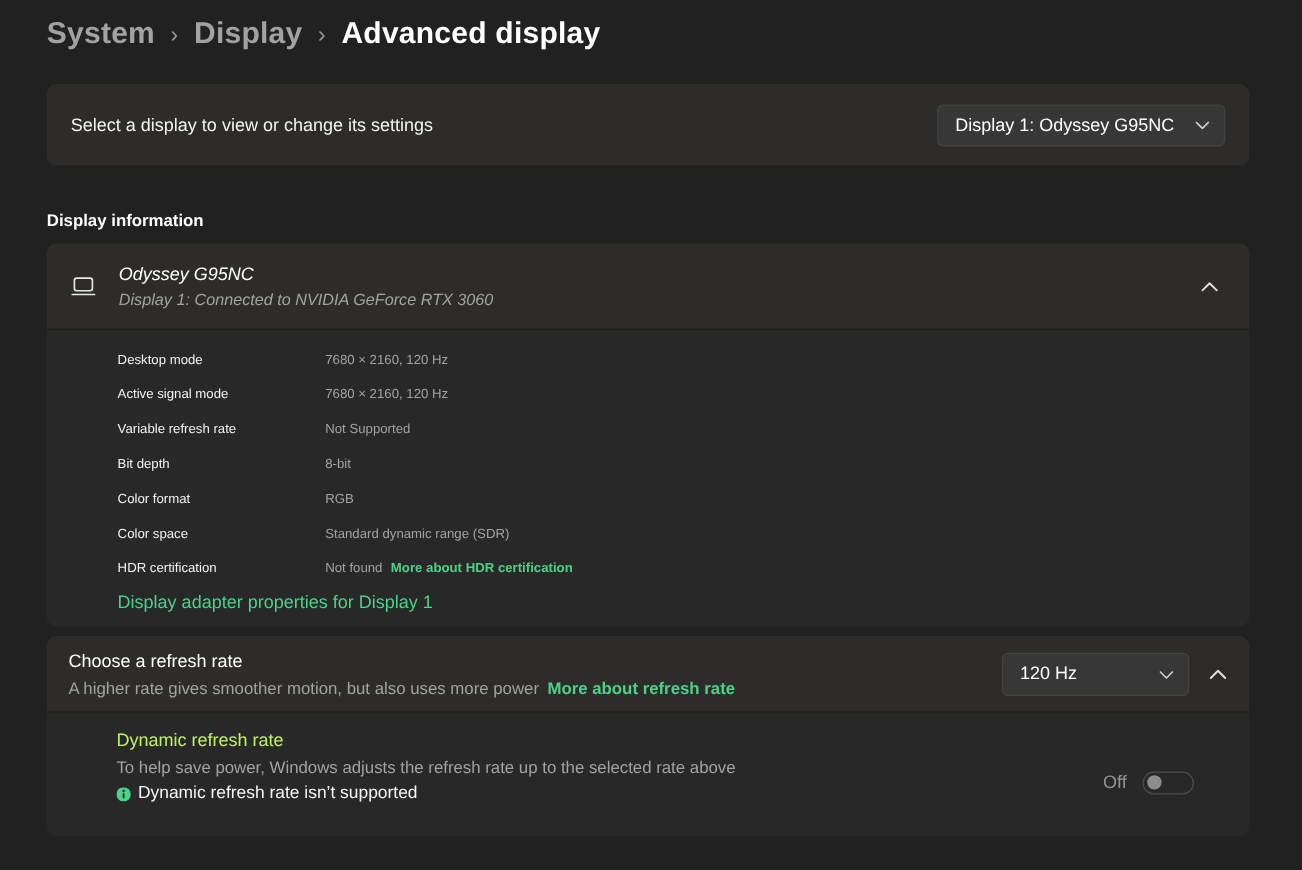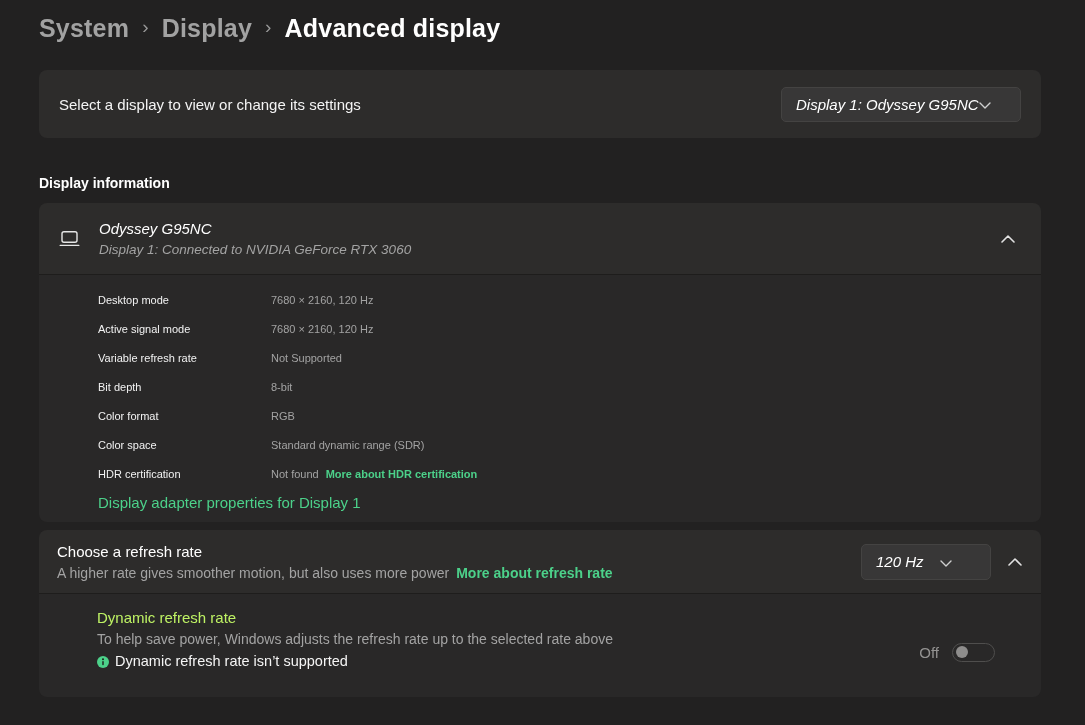--- a/index.html
+++ b/index.html
@@ -18,39 +18,39 @@
   body{
     width:1085px;height:725px;overflow:hidden;
     background:var(--page-bg);
     font-family:"Liberation Sans", sans-serif;
     color:var(--txt);
     -webkit-font-smoothing:antialiased;
   }
   .page{position:relative;width:1085px;height:725px;}
 
   
-  .breadcrumb{position:absolute;left:39px;top:14px;display:flex;align-items:flex-start;gap:13px;
+  .breadcrumb{position:absolute;left:39px;top:14px;display:flex;align-items:center;gap:13px;
     font-size:25px;font-weight:600;letter-spacing:.2px;}
   .crumb{color:#a2a2a2;cursor:pointer;}
   .crumb-sep{color:#989898;font-size:19px;font-weight:400;padding-top:2px;}
   .crumb-current{color:#ffffff;}
 
   
   .card{position:absolute;left:39px;width:1002px;background:var(--card-bg);border-radius:8px;}
 
   
   .card-select{top:70px;height:68px;display:flex;align-items:center;justify-content:space-between;
     padding:0 20px;}
   .select-label{font-size:15px;color:#f4f4f4;}
 
   .dropdown{background:var(--ctl-bg);border:1px solid var(--ctl-border);border-radius:5px;
-    display:flex;align-items:center;cursor:pointer;
-    padding:0 12px 0 14px;font-style:italic;}
+    display:flex;align-items:center;justify-content:space-between;cursor:pointer;
+    padding:0 12px 0 14px;}
   .dd-display{width:240px;height:35px;}
-  .dd-refresh{width:130px;height:36px;gap:16px;}
+  .dd-refresh{width:156px;height:36px;gap:16px;}
   .dd-value{font-size:15px;color:#fff;white-space:nowrap;}
 
   .section-title{position:absolute;left:39px;top:175px;font-size:14px;font-weight:700;color:#fff;}
 
   
   .expander{position:absolute;left:39px;width:1002px;border-radius:8px;}
   .exp-header{background:var(--card-bg);border-radius:8px 8px 0 0;display:flex;align-items:center;}
   .exp-body{background:var(--body-bg);border-top:1px solid var(--divider);border-radius:0 0 8px 8px;}
   .exp-chevron{margin-left:auto;display:flex;align-items:center;cursor:pointer;}
 

